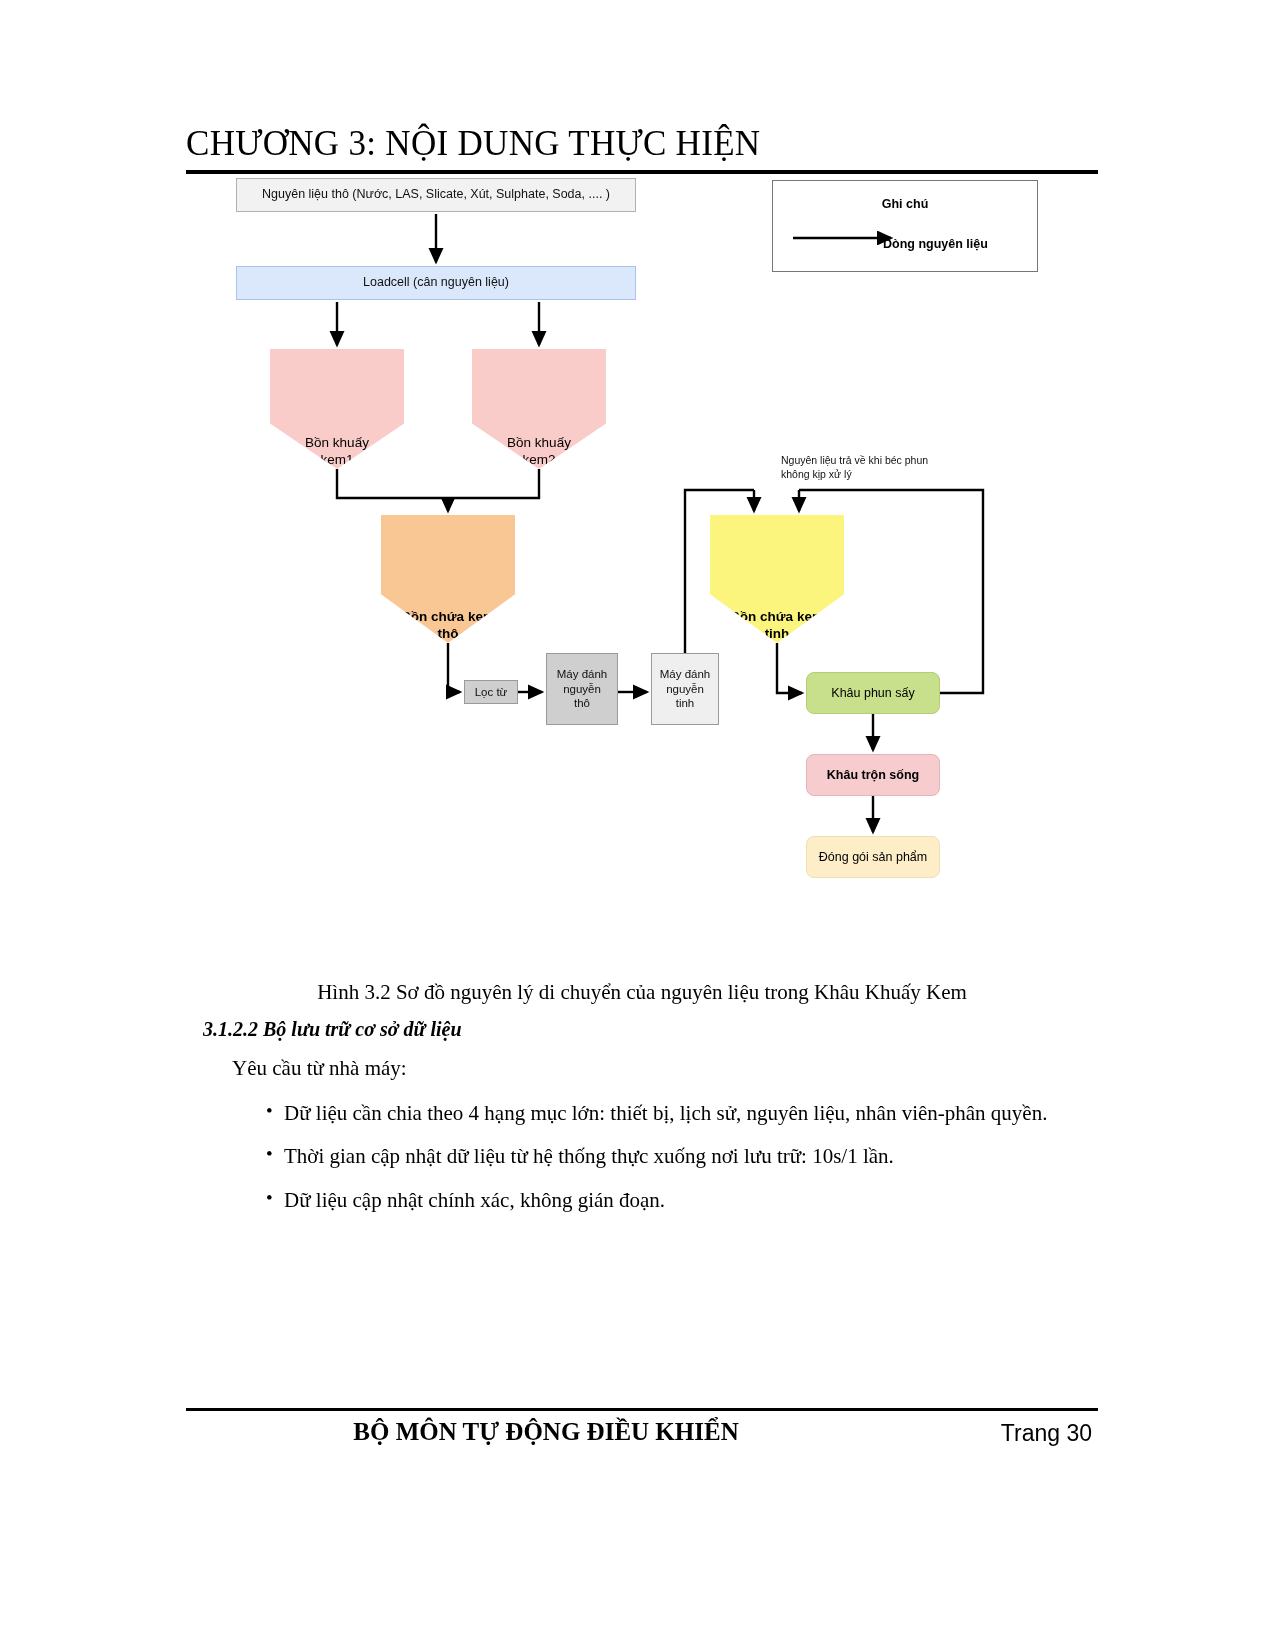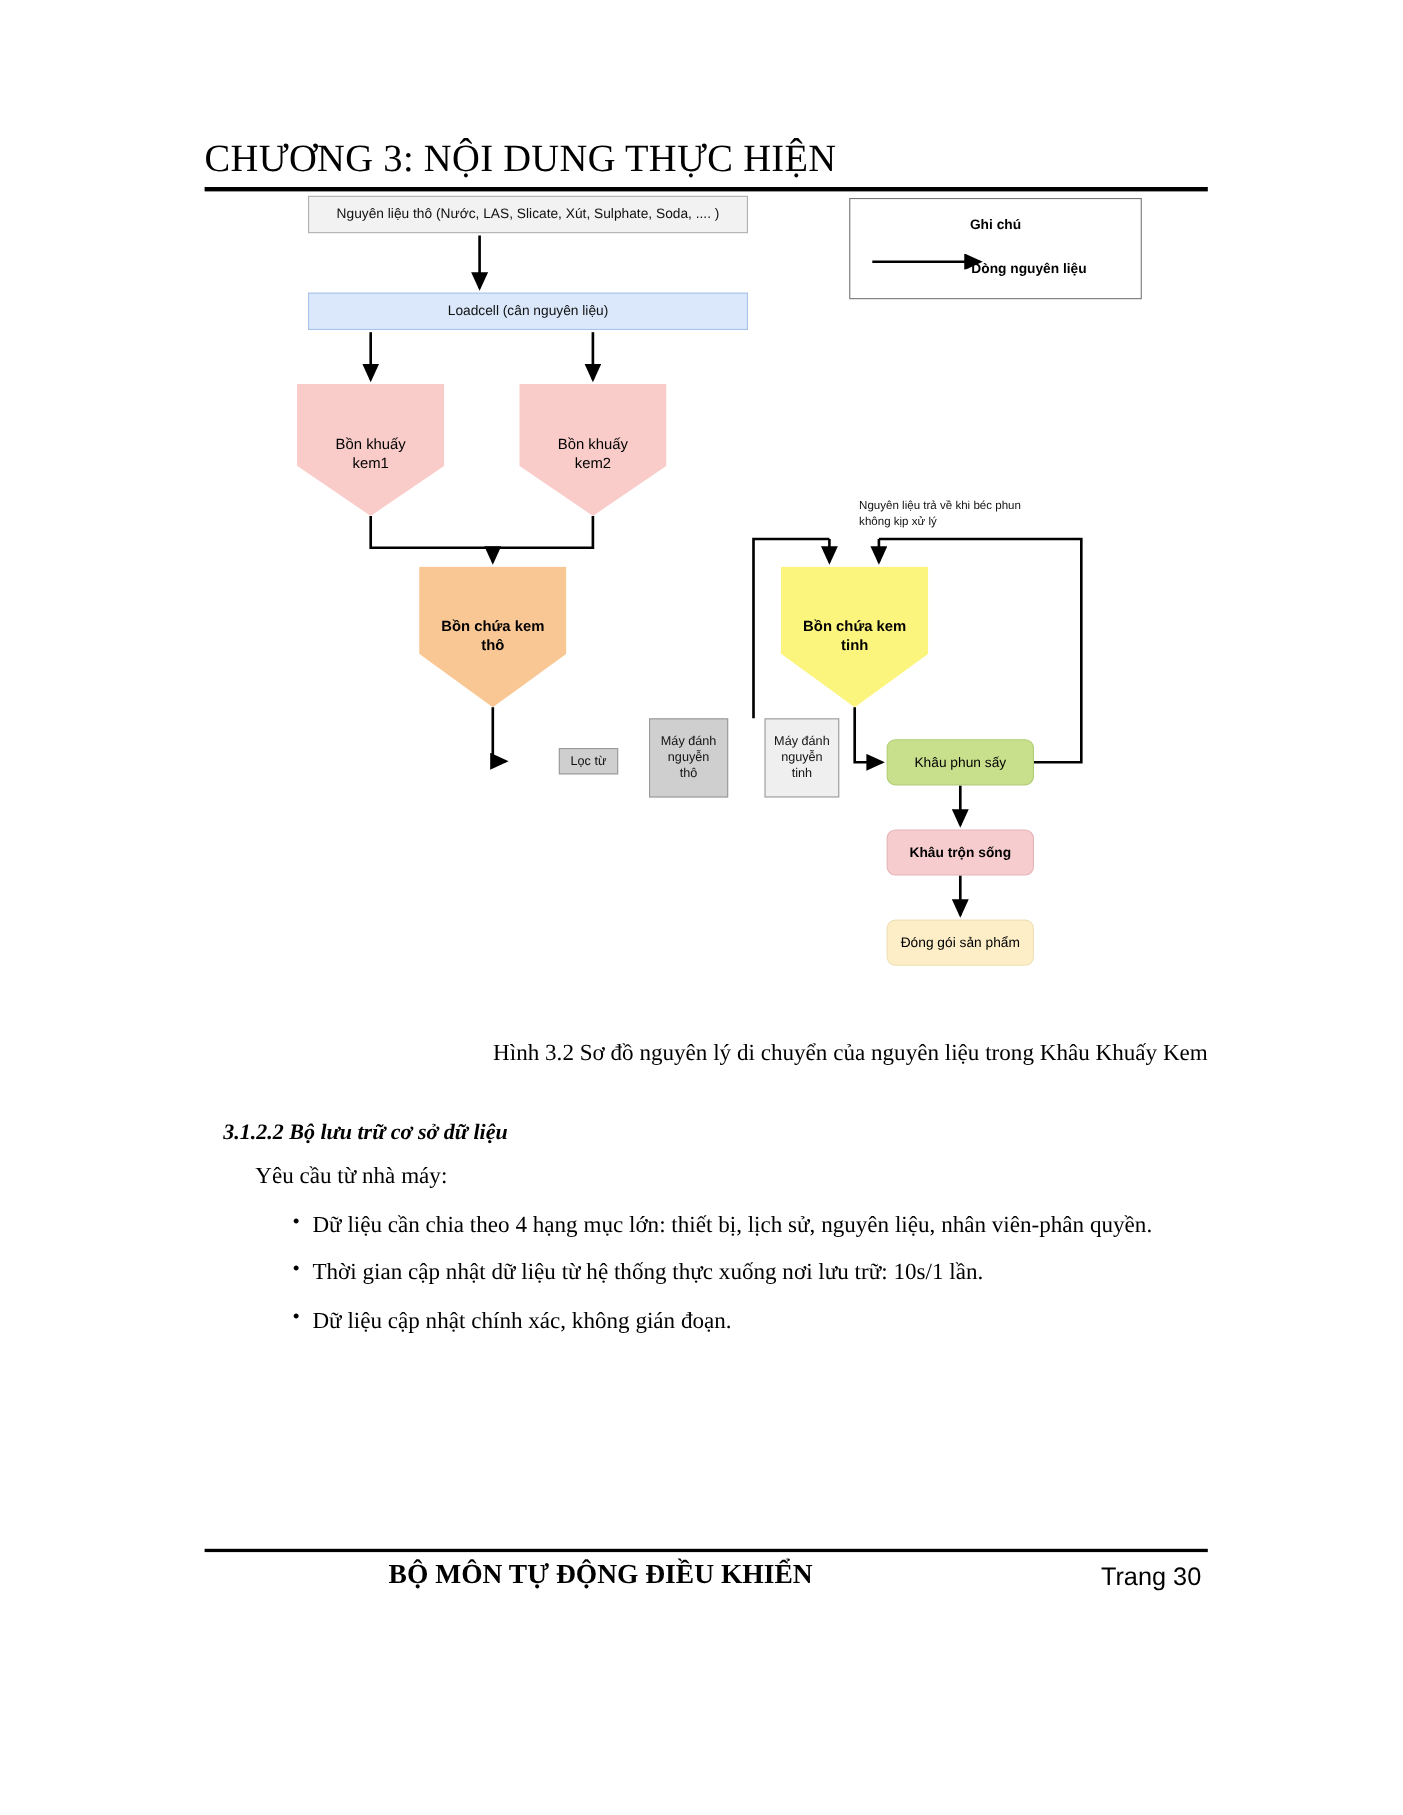--- a/index.html
+++ b/index.html
@@ -49,21 +49,20 @@
 
   .node {
     position: absolute;
     display: flex;
     align-items: center;
     justify-content: center;
     text-align: center;
     font-family: "Liberation Sans", "DejaVu Sans", sans-serif;
     color: #111;
     line-height: 1.25;
-    margin-left: 44px;
   }
 
   
   .n-raw {
     left: 50px; top: 10px; width: 400px; height: 34px;
     background: #f2f2f2;
     border: 1px solid #b0b0b0;
     font-size: 12.5px;
   }
   
@@ -73,21 +72,21 @@
     border: 1px solid #a8c4e8;
     font-size: 12.5px;
   }
 
   
   .tank {
     position: absolute;
     -webkit-clip-path: polygon(0% 0%, 100% 0%, 100% 62%, 50% 100%, 0% 62%);
     clip-path: polygon(0% 0%, 100% 0%, 100% 62%, 50% 100%, 0% 62%);
     display: flex;
-    align-items: flex-start;
+    align-items: flex-end;
     justify-content: center;
     text-align: center;
     font-family: "Liberation Sans", "DejaVu Sans", sans-serif;
     font-size: 13.5px;
     line-height: 1.3;
   }
   .tank > span { display: block; padding-top: 34%; }
 
   .n-tank1 { left: 84px; top: 181px; width: 134px; height: 120px; background: #f9ccc9; }
   .n-tank2 { left: 286px; top: 181px; width: 134px; height: 120px; background: #f9ccc9; }
@@ -158,23 +157,23 @@
   .svg-layer {
     position: absolute;
     left: 0; top: 0;
     width: 912px; height: 740px;
     pointer-events: none;
   }
 
   
   .caption {
     position: absolute;
-    left: 186px; top: 945px;
-    width: 912px;
-    text-align: right;
+    left: 186px; top: 980px;
+    width: 912px;
+    text-align: center;
     font-size: 21px;
   }
   .subheading {
     position: absolute;
     left: 186px; top: 1018px;
     font-size: 20px;
     font-weight: bold;
     font-style: italic;
     margin-left: 17px;
   }

